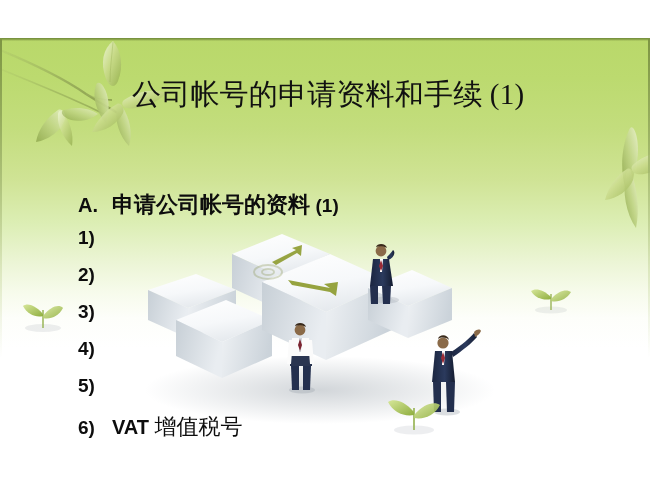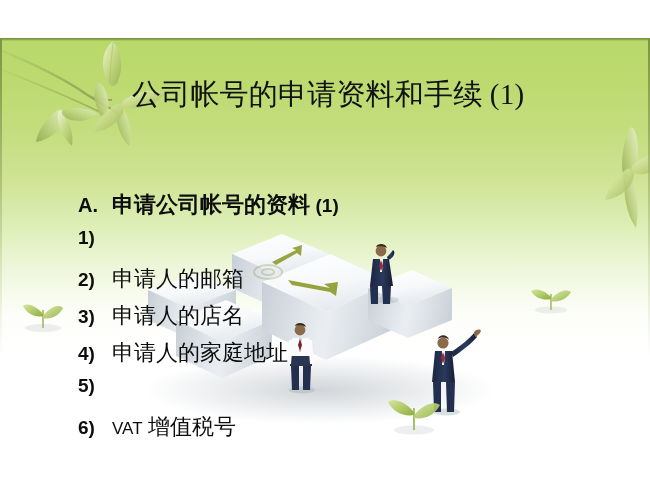--- a/index.html
+++ b/index.html
@@ -110,22 +110,22 @@
     text-align: center;
   }
   .li-row.level-a .li-text {
     font-weight: bold;
   }
   .li-row.level-a .li-marker {
     font-size: 20px;
   }
   .li-text .latin {
     font-family: "Liberation Sans", sans-serif;
-    font-weight: normal;
-    font-size: 17px;
+    font-weight: bold;
+    font-size: 20px;
   }
   .li-row.level-a .li-text .tail {
     font-family: "Liberation Sans", sans-serif;
     font-weight: bold;
     font-size: 19px;
   }
 
   
   .page-number {
     position: absolute;
@@ -332,31 +332,28 @@
       <span class="li-marker">A.</span>
       <span class="li-text"><span>申请公司帐号的资料 </span><span class="tail">(1)</span></span>
     </div>
 
     <div class="li-row">
       <span class="li-marker">1)</span>
     </div>
 
     <div class="li-row">
       <span class="li-marker">2)</span>
-      <span class="li-text">申请人的邮箱</span>
     </div>
 
     <div class="li-row">
       <span class="li-marker">3)</span>
-      <span class="li-text">申请人的店名</span>
     </div>
 
     <div class="li-row">
       <span class="li-marker">4)</span>
-      <span class="li-text">申请人的家庭地址</span>
     </div>
 
     <div class="li-row">
       <span class="li-marker">5)</span>
     </div>
 
     <div class="li-row">
       <span class="li-marker">6)</span>
       <span class="li-text"><span class="latin">VAT</span><span> 增值税号</span></span>
     </div>

